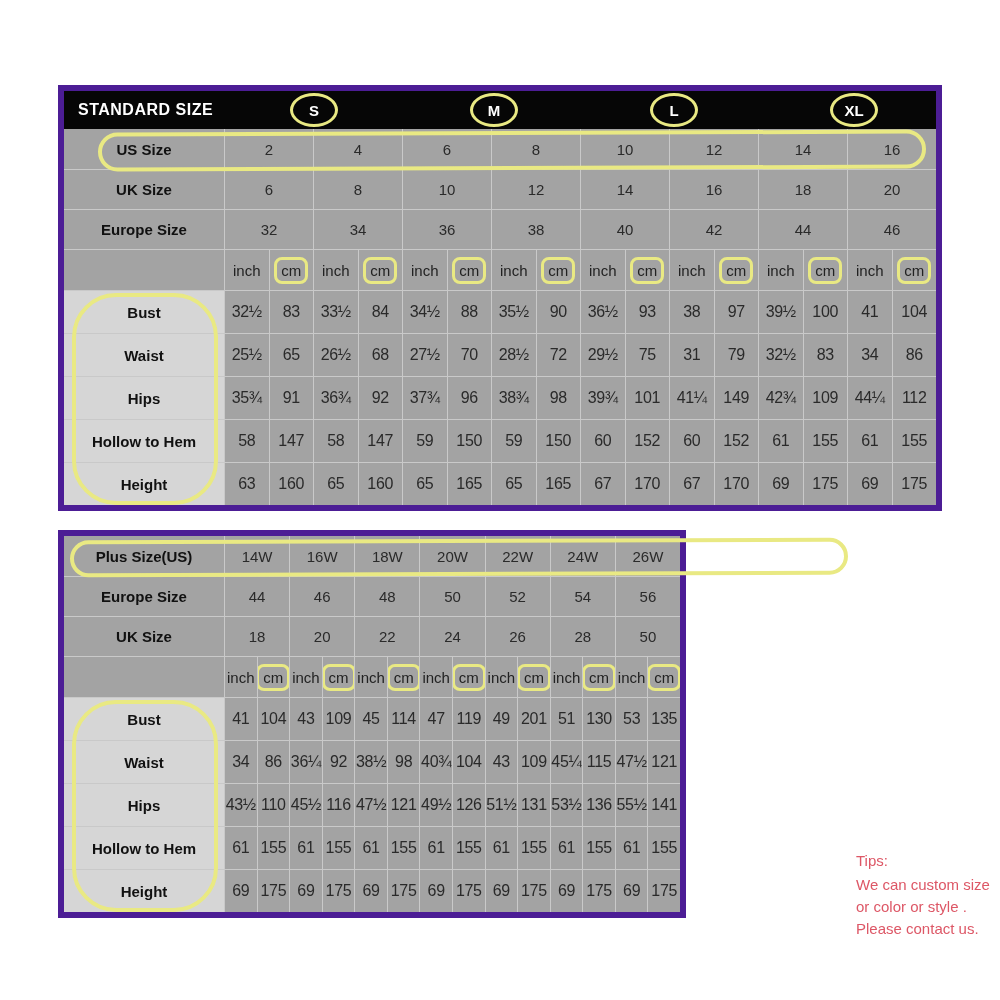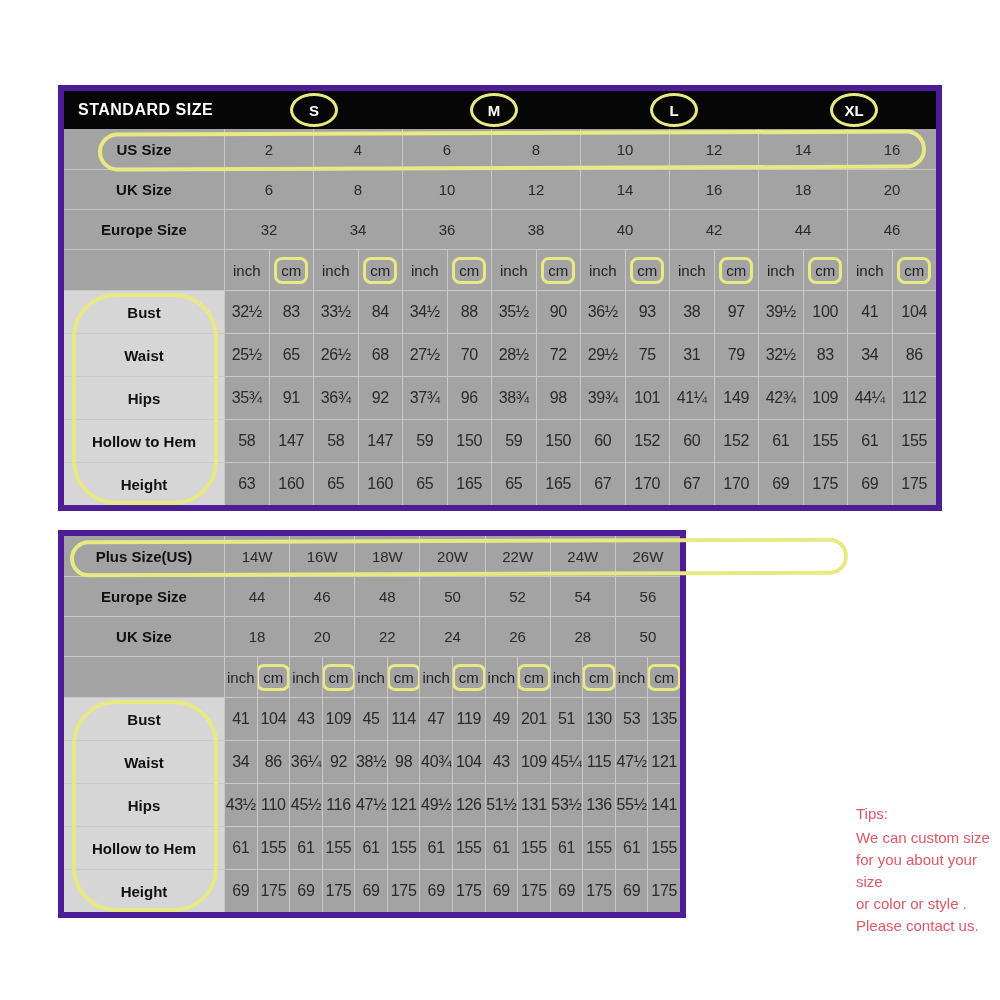--- a/index.html
+++ b/index.html
@@ -46,21 +46,21 @@
   .oval-usrow{left:34px;top:40px;width:828px;height:39px;border-radius:22px;
     transform:rotate(-.2deg);}
   .oval-plusrow{left:6px;top:3px;width:778px;height:37px;border-radius:20px;
     transform:rotate(-.2deg);}
   .oval-labels{left:8px;width:146px;border-radius:44px;}
   .std .oval-labels{top:202px;height:212px;}
   .plus .oval-labels{top:164px;height:212px;}
 
   .tips{position:absolute;left:856px;top:803px;width:142px;color:var(--tips);
     font-size:15px;line-height:22px;}
-  .tips .t-title{margin-bottom:2px;}
+  .tips .t-title{margin-bottom:2px;margin-top:47px;}
 </style>
 </head>
 <body>
 
 <div class="page">
 
   <section class="sizetable std">
     <div class="tbl-header">
       <span class="tbl-title">STANDARD SIZE</span>
       <span class="size-circle" style="left:226px">S</span>
@@ -386,18 +386,17 @@
           <div class="c mval">175</div>
         </div>
       </div>
     <div class="annot oval-plusrow"></div>
     <div class="annot oval-labels"></div>
   </section>
 
   <aside class="tips">
     <div class="t-title">Tips:</div>
     <div>We can custom size</div>
-    <div>for you about your size</div>
     <div>or color or style .</div>
     <div>Please contact us.</div>
   </aside>
 
 </div>
 
 </body></html>

